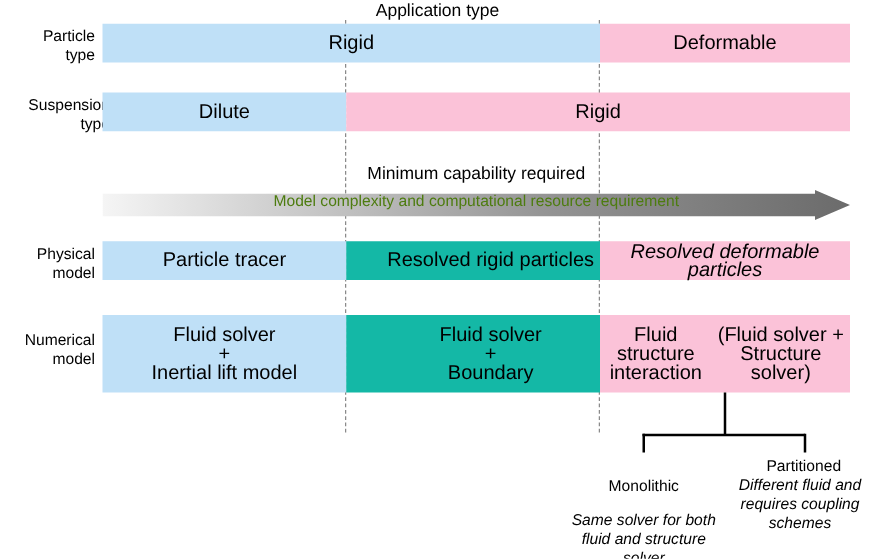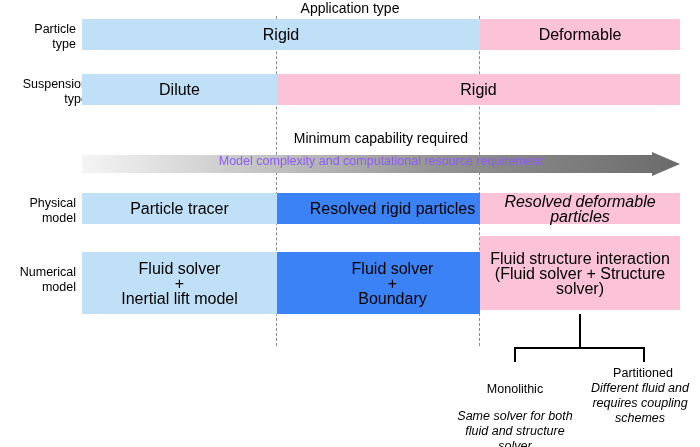--- a/index.html
+++ b/index.html
@@ -34,21 +34,21 @@
     display: flex;
     align-items: center;
     justify-content: center;
     text-align: center;
     font-size: 16px;
     line-height: 15px;
     color: #000;
   }
   .blue { background: #bfe0f7; }
   .pink { background: #fbc2d8; }
-  .purple { background: #3b82f6; padding-left: 28px; }
+  .purple { background: #14b8a6; padding-left: 28px; }
 
   .caption {
     position: absolute;
     font-size: 14px;
     line-height: 15px;
     text-align: center;
     color: #000;
   }
 
   .dashed {
@@ -59,21 +59,21 @@
 
   .arrow-wrap {
     position: absolute;
   }
   .arrow-label {
     position: absolute;
     width: 100%;
     text-align: center;
     font-size: 12.5px;
     line-height: 15px;
-    color: #8b5cf6;
+    color: #4d7c0f;
     top: 2px;
   }
 
   .leaf-title {
     position: absolute;
     text-align: center;
     font-size: 12.5px;
     line-height: 15px;
   }
   .leaf-desc {
@@ -161,21 +161,21 @@
     <span>+</span>
     <span>Inertial lift model</span>
   </div>
 
   <div class="bar purple" style="left:277px; top:252px; width:203px; height:62px; flex-direction:column;">
     <span>Fluid solver</span>
     <span>+</span>
     <span>Boundary</span>
   </div>
 
-  <div class="bar pink" style="left:480px; top:236px; width:200px; height:74px; flex-direction:column;">
+  <div class="bar pink" style="left:480px; top:252px; width:200px; height:62px; flex-direction:row;">
     <span>Fluid structure interaction</span>
     <span>(Fluid solver + Structure solver)</span>
   </div>
 
   <div class="connector" style="left:579px; top:314px; width:1.5px; height:34px;"></div>
   <div class="connector" style="left:514px; top:347px; width:130px; height:1.5px;"></div>
   <div class="connector" style="left:514px; top:347px; width:1.5px; height:15px;"></div>
   <div class="connector" style="left:643px; top:347px; width:1.5px; height:15px;"></div>
 
   <div class="leaf-title" style="left:455px; top:382px; width:120px;">Monolithic</div>

